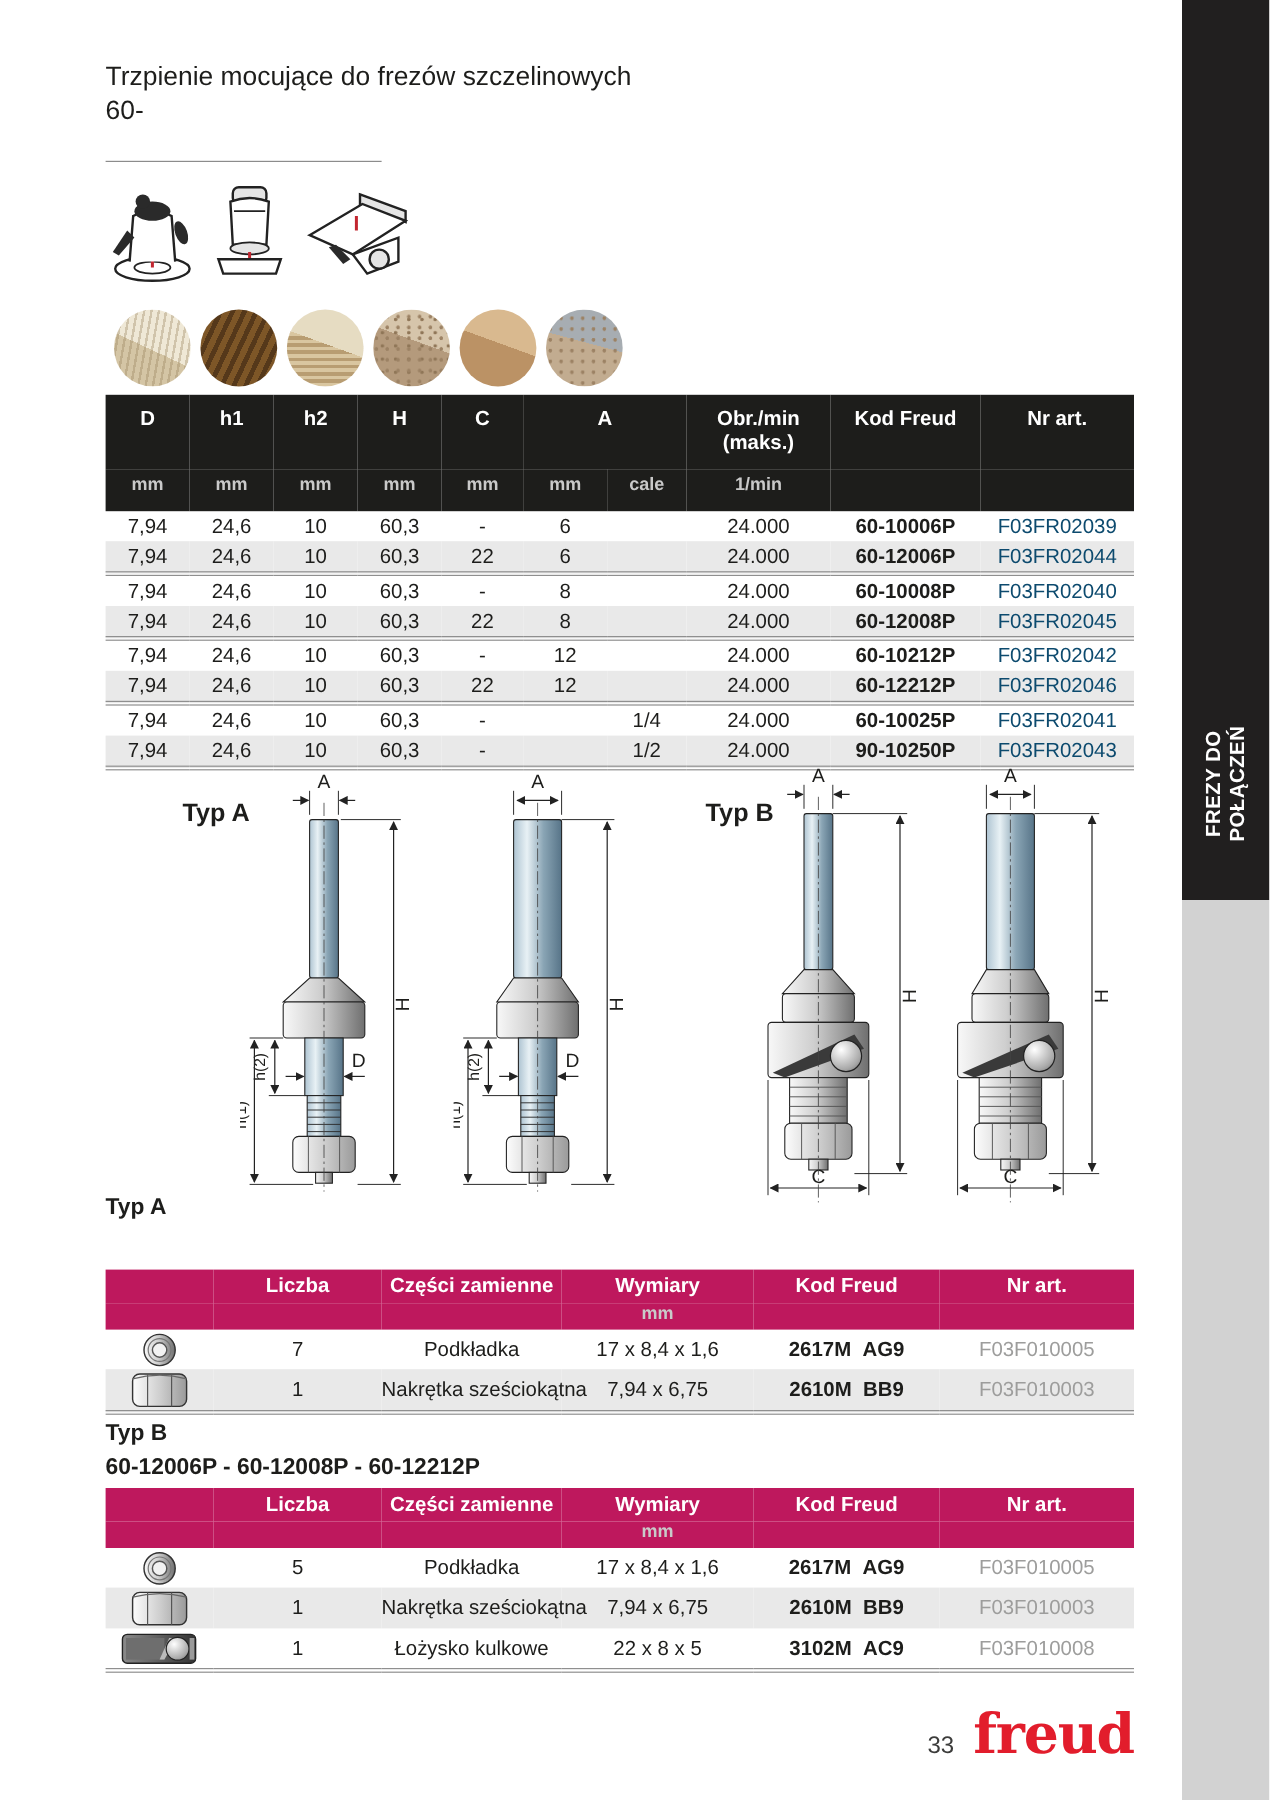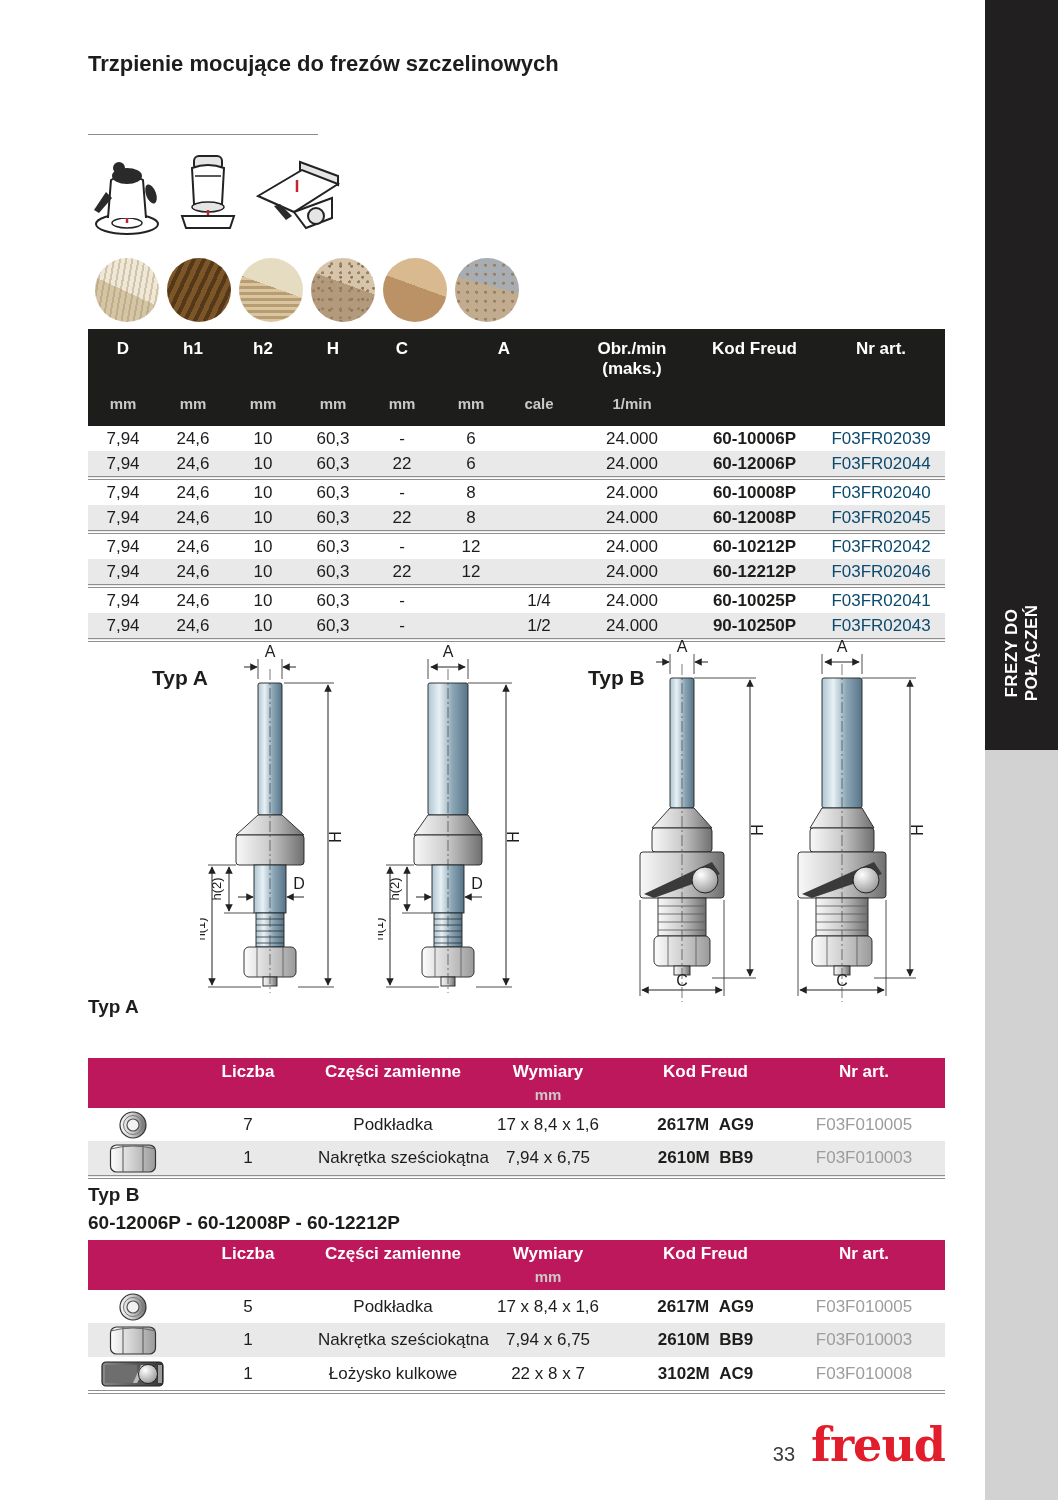--- a/index.html
+++ b/index.html
@@ -8,21 +8,21 @@
 
   
   .sidebar-black{position:absolute;left:985px;top:0;width:73px;height:750px;background:#211f1f;}
   .sidebar-gray{position:absolute;left:985px;top:750px;width:73px;height:750px;background:#d2d2d2;}
   .side-label-wrap{position:absolute;left:0;top:585px;width:73px;height:135px;}
   .side-label{position:absolute;left:50%;top:50%;transform:translate(-50%,-50%) rotate(-90deg);
       color:#fff;font-weight:bold;font-size:17px;line-height:20px;white-space:nowrap;
       text-align:center;letter-spacing:.4px;}
 
   
-  .title{position:absolute;left:88px;top:50px;font-size:22px;font-weight:bold;line-height:28px;}
+  .title{position:absolute;left:88px;top:50px;font-size:22px;font-weight:normal;line-height:28px;}
   .rule{position:absolute;left:88px;top:134px;width:230px;height:1px;background:#8c8c8c;}
 
   
   .machines{position:absolute;left:88px;top:152px;display:flex;gap:12px;align-items:flex-end;}
   .materials{position:absolute;left:95px;top:258px;display:flex;gap:8px;}
   .mat{width:64px;height:64px;border-radius:50%;}
   .mat-softwood{background:
       repeating-linear-gradient(100deg,rgba(150,128,90,.35) 0 2px,transparent 2px 6px),
       linear-gradient(205deg,#efe8d6 52%,#d4c5a5 52%);}
   .mat-hardwood{background:repeating-linear-gradient(115deg,#7d5627 0 5px,#55381a 5px 9px);}
@@ -125,20 +125,21 @@
       <div class="side-label">
         <span>FREZY DO</span><br>
         <span>POŁĄCZEŃ</span>
       </div>
     </div>
   </div>
   <div class="sidebar-gray"></div>
 
   <div class="title">
     <div>Trzpienie mocujące do frezów szczelinowych</div>
+    <div>60-</div>
   </div>
   <div class="rule"></div>
 
   <div class="machines">
     <svg width="78" height="86" viewBox="0 0 78 86">
       <ellipse cx="39" cy="72" rx="31" ry="10" fill="#fff" stroke="#222" stroke-width="2"></ellipse>
       <ellipse cx="39" cy="71" rx="15" ry="5" fill="none" stroke="#222" stroke-width="1.5"></ellipse>
       <line x1="39" y1="59" x2="39" y2="71" stroke="#c22630" stroke-width="2.5"></line>
       <path d="M20,66 L23,28 Q39,19 55,28 L58,66" fill="#fff" stroke="#222" stroke-width="2"></path>
       <ellipse cx="39" cy="24" rx="15" ry="8" fill="#2a2a2a"></ellipse>
@@ -580,21 +581,21 @@
   <svg width="64" height="30" viewBox="0 0 64 30">
     <rect x="1" y="3" width="61" height="24" rx="4" fill="url(#g-dark)" stroke="#222" stroke-width="1.2"></rect>
     <rect x="4" y="6" width="32" height="18" fill="#6e6e6e"></rect>
     <polygon points="36,24 46,6 40,6 32,24" fill="#bbb"></polygon>
     <circle cx="47" cy="15" r="9.5" fill="url(#g-ball)" stroke="#222" stroke-width="1"></circle>
     <rect x="57" y="6" width="4" height="18" fill="#9a9a9a"></rect>
   </svg>
 </td>
           <td>1</td>
           <td>Łożysko kulkowe</td>
-          <td>22 x 8 x 7</td>
+          <td>22 x 8 x 5</td>
           <td>3102M&nbsp;&nbsp;AC9</td>
           <td>F03F010008</td>
         </tr>
       </tbody>
   </table>
 
   <div class="footer">
     <span class="pnum">33</span>
     <span class="brand" id="brand-logo" style="color: rgb(226, 29, 44);">freud</span>
   </div>

